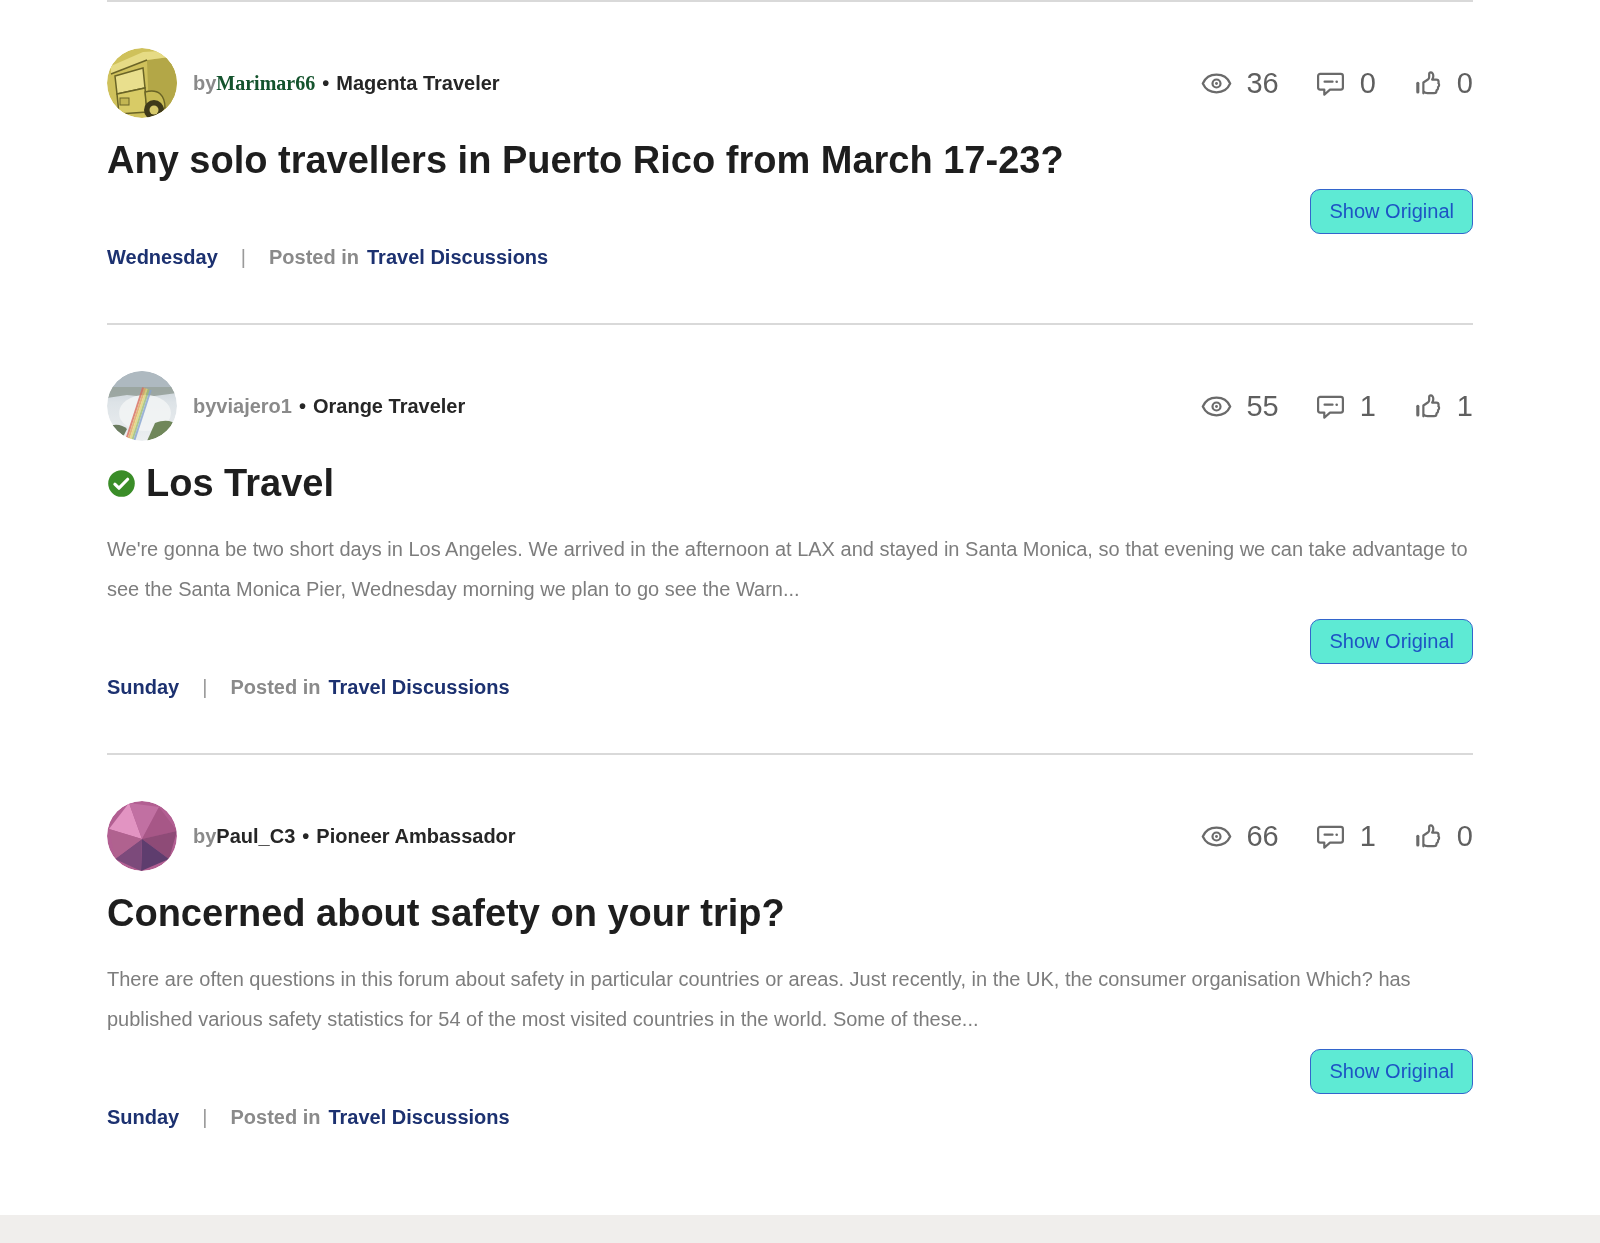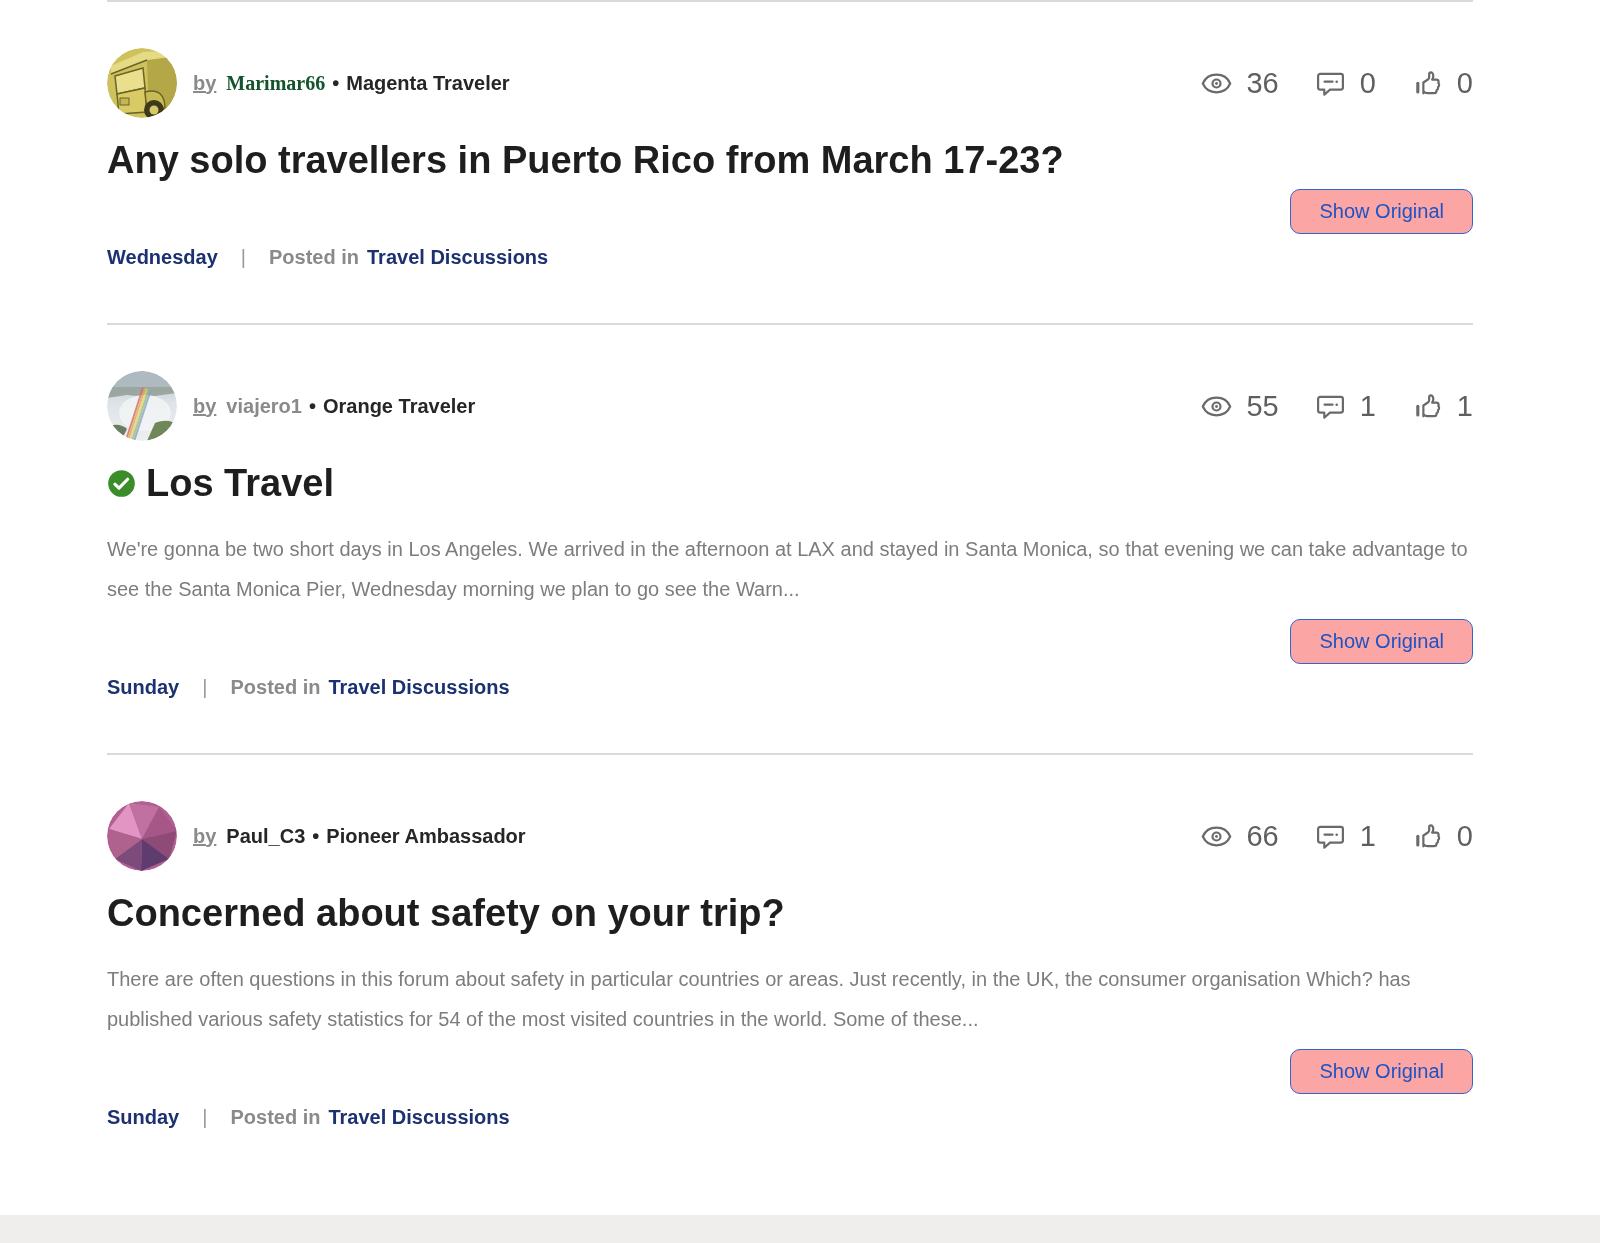--- a/index.html
+++ b/index.html
@@ -9,35 +9,35 @@
     width:1600px;
   }
   .page{width:1600px;min-height:1215px;box-sizing:border-box;}
   .content{margin-left:107px;width:1366px;}
   .post{border-top:2px solid #d9d9d9;padding:46px 0 54px;}
   .post.last{padding-bottom:14px;}
   .post-header{display:flex;align-items:center;}
   .avatar{width:70px;height:70px;border-radius:50%;overflow:hidden;flex:none;display:block;cursor:pointer;}
   .avatar svg{display:block;width:70px;height:70px;}
   .byline{margin-left:16px;font-size:20px;font-weight:bold;color:#8a8a8a;white-space:nowrap;}
-  .byline .by{margin-right:10px;text-decoration:underline;}
+  .byline .by{margin-right:0;}
   .byline .username{text-decoration:none;color:#8a8a8a;cursor:pointer;}
   .byline .sep{color:#262626;margin:0 7px;}
   .byline .badge{color:#262626;}
   .stats{margin-left:auto;display:flex;align-items:center;color:#5f5f5f;}
   .stat{display:flex;align-items:center;margin-left:36px;}
   .stat svg{width:31px;height:31px;display:block;}
   .stat-num{font-size:29px;margin-left:14px;min-width:14px;}
   .title{margin:23px 0 0;font-size:38px;line-height:38px;font-weight:bold;color:#1e1e1e;display:flex;align-items:center;cursor:pointer;}
   .check{width:29px;height:29px;margin-right:10px;flex:none;display:block;}
   .excerpt{margin:27px 0 0;font-size:20px;line-height:40px;color:#7d7d7d;max-width:1366px;}
   .btn-row{display:flex;justify-content:flex-end;margin-top:10px;}
   .show-original{
-    font-family:inherit;font-size:20px;color:#1d53c4;background:#fca5a5;
-    border:1.5px solid #3365cc;border-radius:10px;padding:10px 28px;cursor:pointer;
+    font-family:inherit;font-size:20px;color:#1d53c4;background:#5eead4;
+    border:1.5px solid #3365cc;border-radius:10px;padding:10px 18px;cursor:pointer;
   }
   .post-footer{margin-top:12px;font-size:20px;font-weight:bold;color:#8a8a8a;display:flex;align-items:center;}
   .post-footer .date{color:#1c3170;text-decoration:none;cursor:pointer;}
   .post-footer .pipe{color:#9a9a9a;font-weight:400;margin:0 23px;}
   .post-footer .posted-in{margin-right:8px;}
   .post-footer .category{color:#1c3170;text-decoration:none;cursor:pointer;}
   .bottom-strip{height:28px;background:#f0eeec;width:1600px;}
 </style>
 </head>
 <body>

